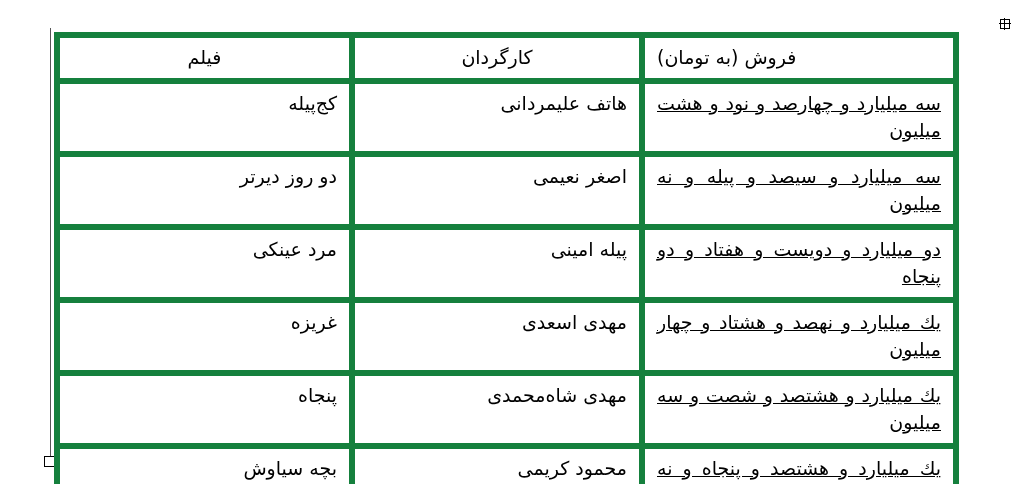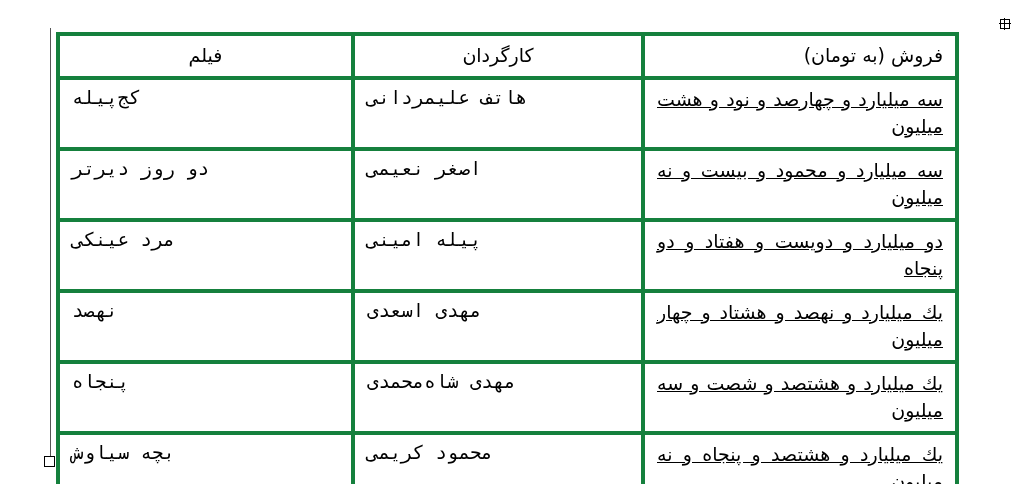--- a/index.html
+++ b/index.html
@@ -79,46 +79,45 @@
     position: absolute;
     right: 60px;
     top: 32px;
     width: 899px;
     border-collapse: collapse;
     table-layout: fixed;
     direction: rtl;
   }
   table.film-table td,
   table.film-table th {
-    border: 4px solid #15803d;
+    border: 6px solid #15803d;
     padding: 6px 12px 7px 12px;
     vertical-align: top;
     font-size: 19px;
     line-height: 1.42;
     font-weight: normal;
   }
   col.col-film   { width: 295px; }
   col.col-dir    { width: 290px; }
   col.col-sales  { width: 314px; }
 
   .c-film, .c-dir {
-    text-align: left;
-    font-family: Liberation Mono, monospace;
+    text-align: right;
   }
   .c-sales {
     text-align: justify;
     text-align-last: justify;
     text-decoration: underline;
   }
   thead td {
     text-align: center;
     padding-top: 5px;
     padding-bottom: 6px;
   }
-  thead .h-sales { text-align: right; }
+  thead .h-sales { text-align: left; }
 </style>
 </head>
 <body>
 
 <div class="page">
 
   <div class="page-rule"></div>
 
   <div class="corner-mark top-right">
     <span class="box"></span>
@@ -138,33 +137,33 @@
         <td>فیلم</td>
       </tr>
     </thead>
     <tbody>
       <tr>
         <td class="c-sales">سه میلیارد و چهارصد و نود و هشت میلیون</td>
         <td class="c-dir">هاتف علیمردانی</td>
         <td class="c-film">کج‌پیله</td>
       </tr>
       <tr>
-        <td class="c-sales">سه میلیارد و محمود و بیست و نه میلیون</td>
+        <td class="c-sales">سه میلیارد و سیصد و پیله و نه میلیون</td>
         <td class="c-dir">اصغر نعیمی</td>
         <td class="c-film">دو روز دیرتر</td>
       </tr>
       <tr>
         <td class="c-sales">دو میلیارد و دویست و هفتاد و دو پنجاه</td>
         <td class="c-dir">پیله امینی</td>
         <td class="c-film">مرد عینکی</td>
       </tr>
       <tr>
         <td class="c-sales">یك میلیارد و نهصد و هشتاد و چهار میلیون</td>
         <td class="c-dir">مهدی اسعدی</td>
-        <td class="c-film">نهصد</td>
+        <td class="c-film">غریزه</td>
       </tr>
       <tr>
         <td class="c-sales">یك میلیارد و هشتصد و شصت و سه میلیون</td>
         <td class="c-dir">مهدی شاه‌محمدی</td>
         <td class="c-film">پنجاه</td>
       </tr>
       <tr>
         <td class="c-sales">یك میلیارد و هشتصد و پنجاه و نه میلیون</td>
         <td class="c-dir">محمود کریمی</td>
         <td class="c-film">بچه سیاوش</td>

